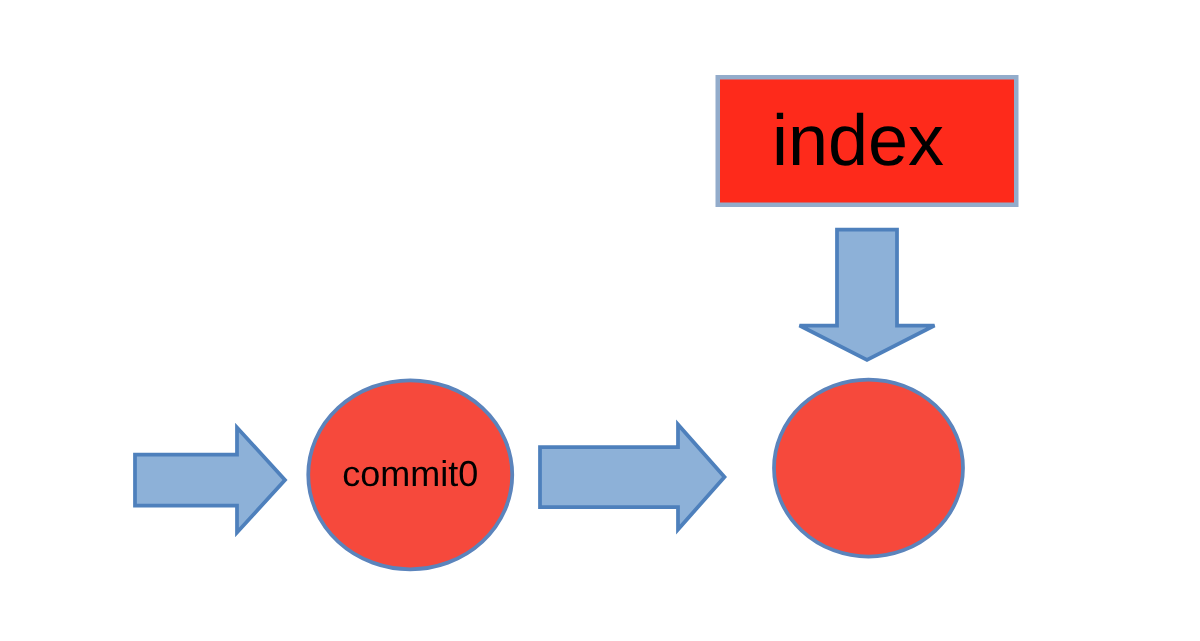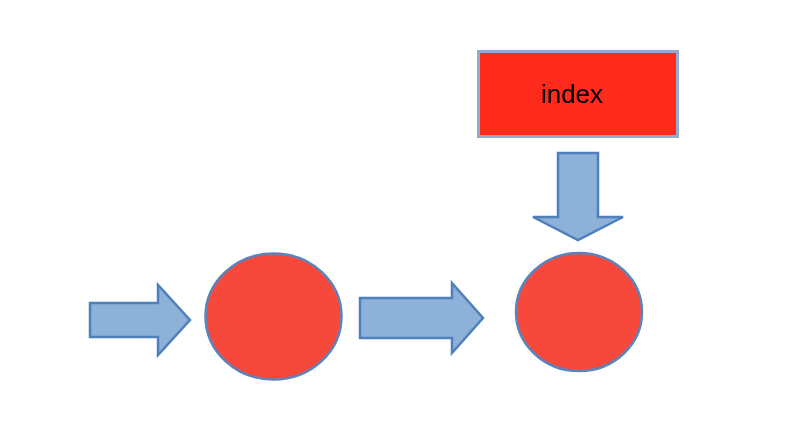--- a/index.html
+++ b/index.html
@@ -25,21 +25,21 @@
     display: flex;
     align-items: center;
     justify-content: center;
     color: #000000;
     pointer-events: none;
     white-space: nowrap;
   }
   .index-label {
     left: 477px; top: 50px;
     width: 190px; height: 88px;
-    font-size: 26px;
+    font-size: 48px;
   }
   .commit0-label {
     left: 205px; top: 253px;
     width: 137px; height: 127px;
     font-size: 24px;
   }
   .commit1-label {
     left: 515px; top: 253px;
     width: 128px; height: 118px;
     font-size: 24px;
@@ -60,15 +60,16 @@
 
     <polygon points="360,298 452,298 452,283 483,318 452,353 452,338 360,338" stroke-width="2.5" stroke-linejoin="miter" fill="#8db1d8" stroke="#4e80bc"></polygon>
 
     <ellipse cx="273.5" cy="316.5" rx="68" ry="63" stroke-width="2.5" fill="#f6493c" stroke="#5b84bc"></ellipse>
 
     <ellipse cx="579" cy="312" rx="63" ry="59" stroke-width="2.5" fill="#f6493c" stroke="#5b84bc"></ellipse>
   </svg>
 
   <div class="label index-label">index</div>
 
+  <div class="label commit0-label">commit0</div>
 
 
 </div>
 
 </body></html>

